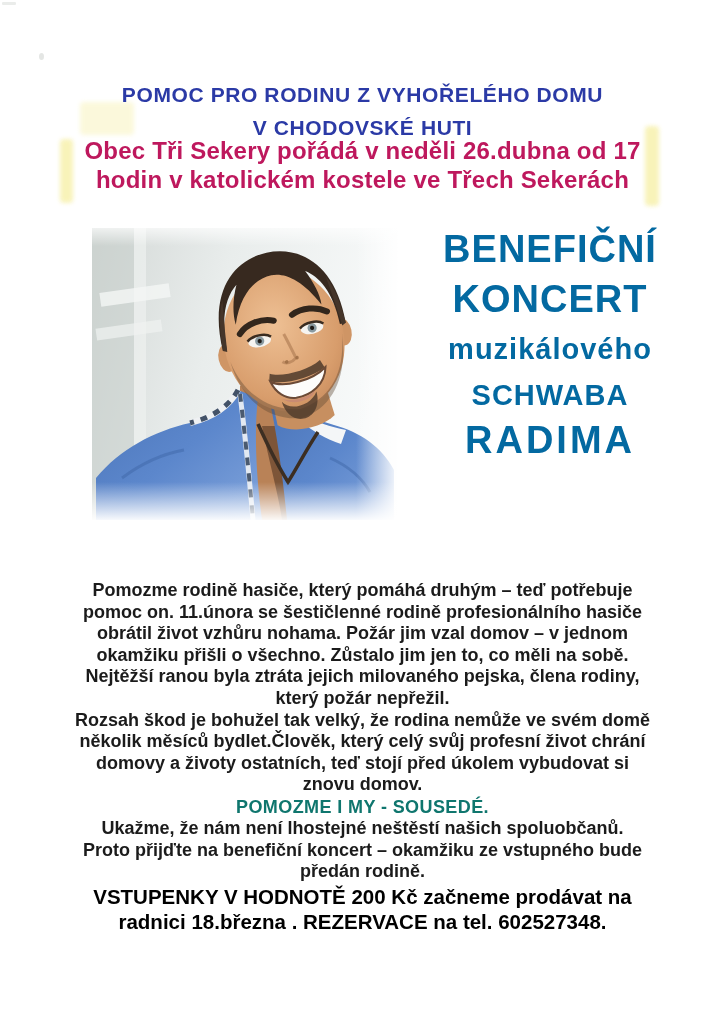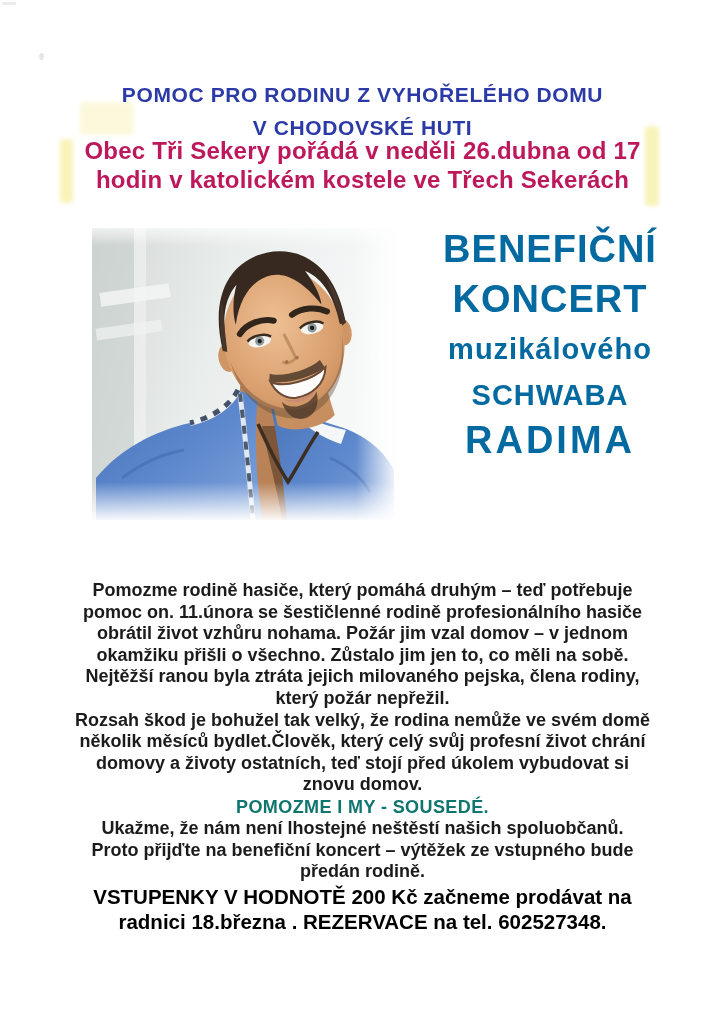--- a/index.html
+++ b/index.html
@@ -190,19 +190,19 @@
 obrátil život vzhůru nohama. Požár jim vzal domov – v jednom
 okamžiku přišli o všechno. Zůstalo jim jen to, co měli na sobě.
 Nejtěžší ranou byla ztráta jejich milovaného pejska, člena rodiny,
 který požár nepřežil.</p>
     <p>Rozsah škod je bohužel tak velký, že rodina nemůže ve svém domě
 několik měsíců bydlet.Člověk, který celý svůj profesní život chrání
 domovy a životy ostatních, teď stojí před úkolem vybudovat si
 znovu domov.</p>
     <p class="slogan">POMOZME I MY - SOUSEDÉ.</p>
     <p>Ukažme, že nám není lhostejné neštěstí našich spoluobčanů.
-Proto přijďte na benefiční koncert – výtěžek ze vstupného bude
+Proto přijďte na benefiční koncert – okamžiku ze vstupného bude
 předán rodině.</p>
     <p class="tickets">VSTUPENKY V HODNOTĚ 200 Kč začneme prodávat na
 radnici 18.března . REZERVACE na tel. 602527348.</p>
   </div>
 
 </div>
 
 </body></html>

